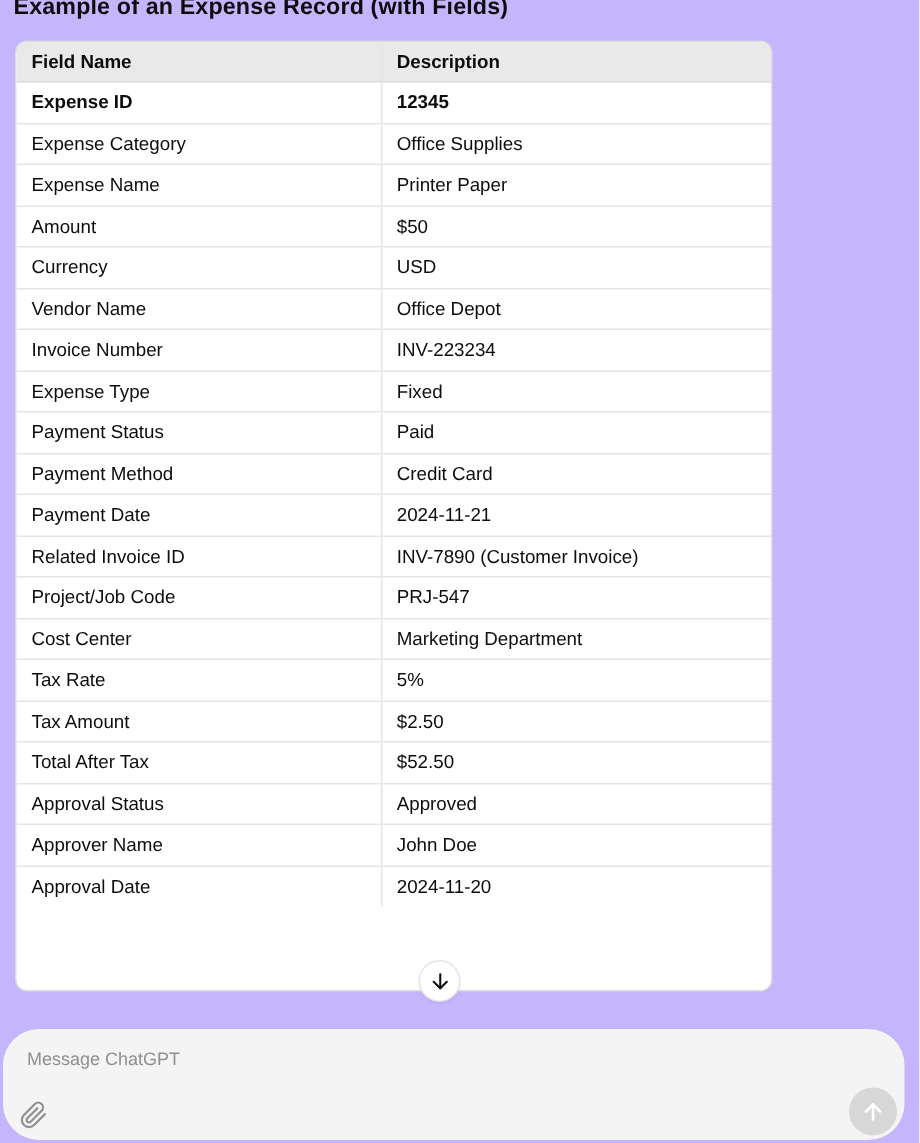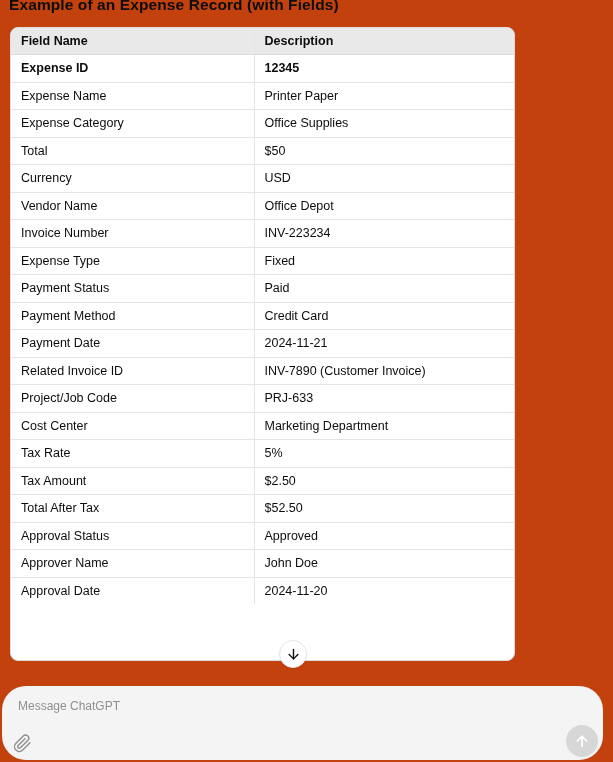--- a/index.html
+++ b/index.html
@@ -1,20 +1,20 @@
 <!DOCTYPE html>
 <html style="--text: #0d0d0d; --header-bg: #e9e9e9; --table-border: #dcdcdc; --row-border: #e5e5e5; --composer-bg: #f4f4f4; --placeholder: #8f8f8f; --send-button-bg: #d7d7d7; --send-arrow: #ffffff; --icon-gray: #8f8f8f;"><head>
 <meta charset="utf-8">
 <style>
   html,body{margin:0;padding:0;background:#ffffff;}
   .screen{
     position:relative;
     width:613px;height:762px;
     overflow:hidden;
-    background:#c2410c;
+    background:#c4b5fd;
     font-family:"Liberation Sans","DejaVu Sans",sans-serif;
     color:var(--text,#0d0d0d);
   }
   .title{
     position:absolute;left:9px;top:-4px;margin:0;
     font-size:15.5px;font-weight:700;letter-spacing:0.1px;
     color:var(--text,#0d0d0d);
     white-space:nowrap;
   }
   .table-wrap{
@@ -104,29 +104,29 @@
           <th>Field Name</th>
           <th>Description</th>
         </tr>
       </thead>
       <tbody>
           <tr>
             <td>Expense ID</td>
             <td>12345</td>
           </tr>
           <tr>
+            <td>Expense Category</td>
+            <td>Office Supplies</td>
+          </tr>
+          <tr>
             <td>Expense Name</td>
             <td>Printer Paper</td>
           </tr>
           <tr>
-            <td>Expense Category</td>
-            <td>Office Supplies</td>
-          </tr>
-          <tr>
-            <td>Total</td>
+            <td>Amount</td>
             <td>$50</td>
           </tr>
           <tr>
             <td>Currency</td>
             <td>USD</td>
           </tr>
           <tr>
             <td>Vendor Name</td>
             <td>Office Depot</td>
           </tr>
@@ -149,21 +149,21 @@
           <tr>
             <td>Payment Date</td>
             <td>2024-11-21</td>
           </tr>
           <tr>
             <td>Related Invoice ID</td>
             <td>INV-7890 (Customer Invoice)</td>
           </tr>
           <tr>
             <td>Project/Job Code</td>
-            <td>PRJ-633</td>
+            <td>PRJ-547</td>
           </tr>
           <tr>
             <td>Cost Center</td>
             <td>Marketing Department</td>
           </tr>
           <tr>
             <td>Tax Rate</td>
             <td>5%</td>
           </tr>
           <tr>

